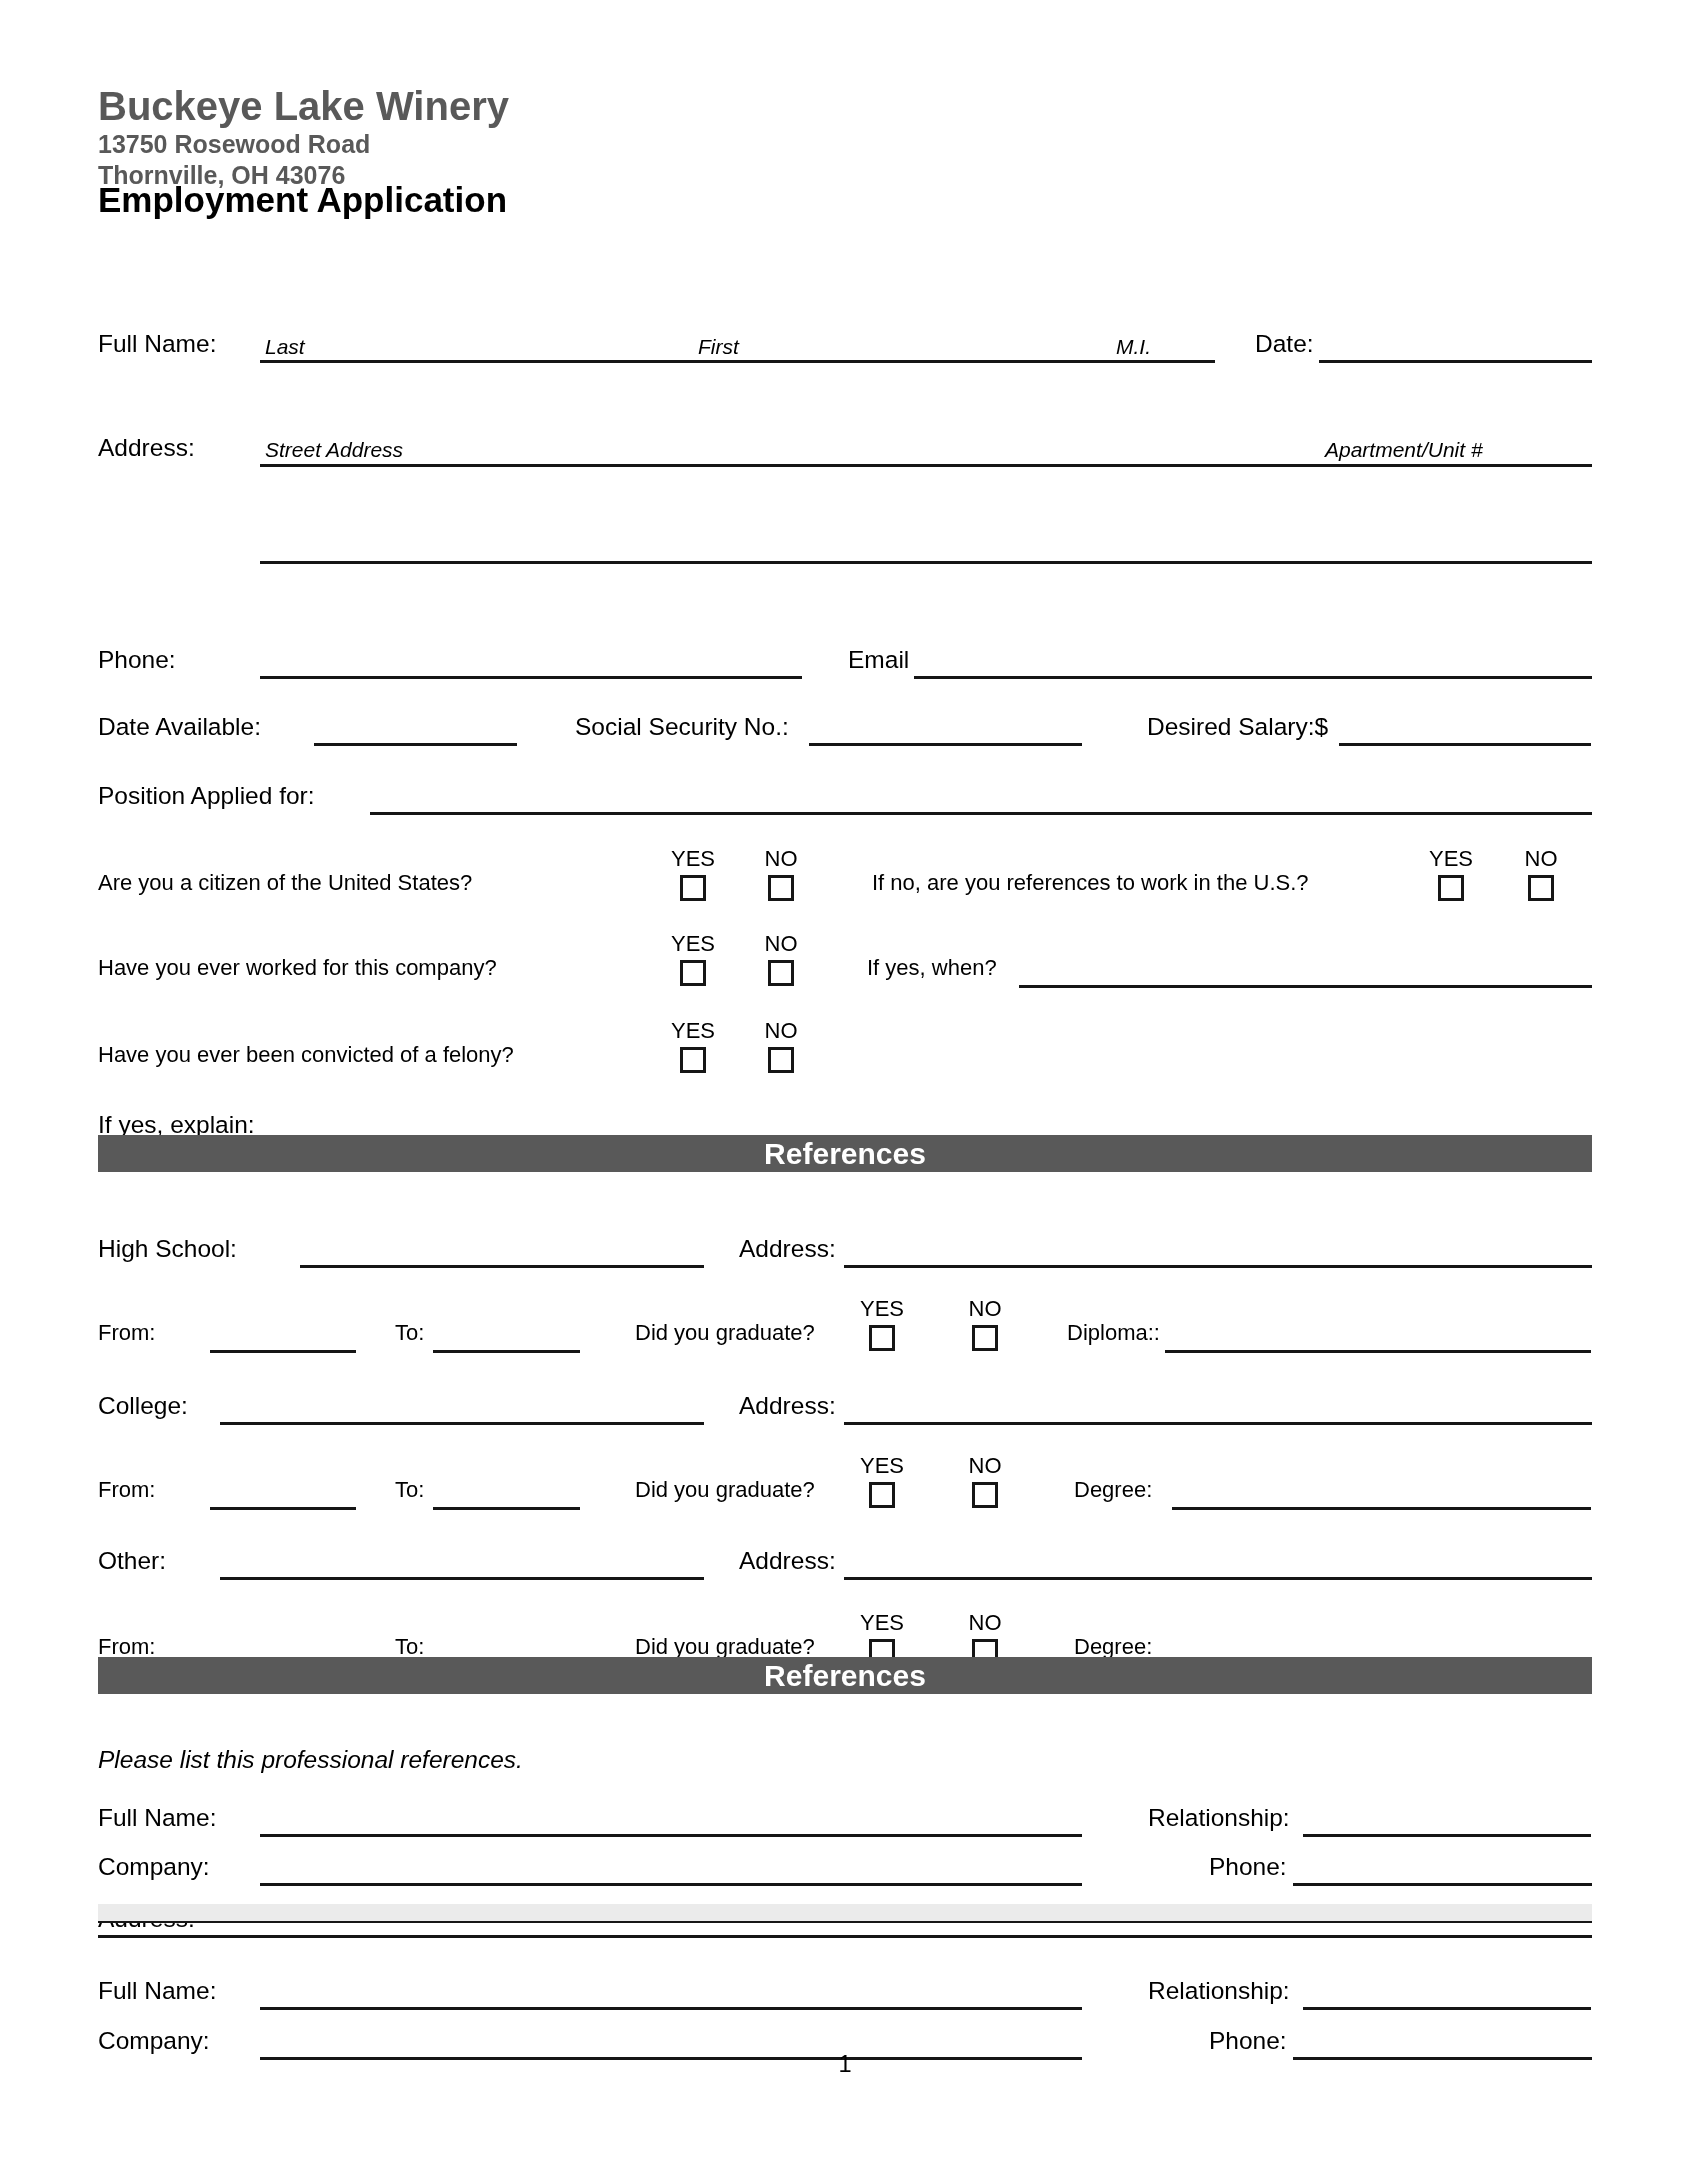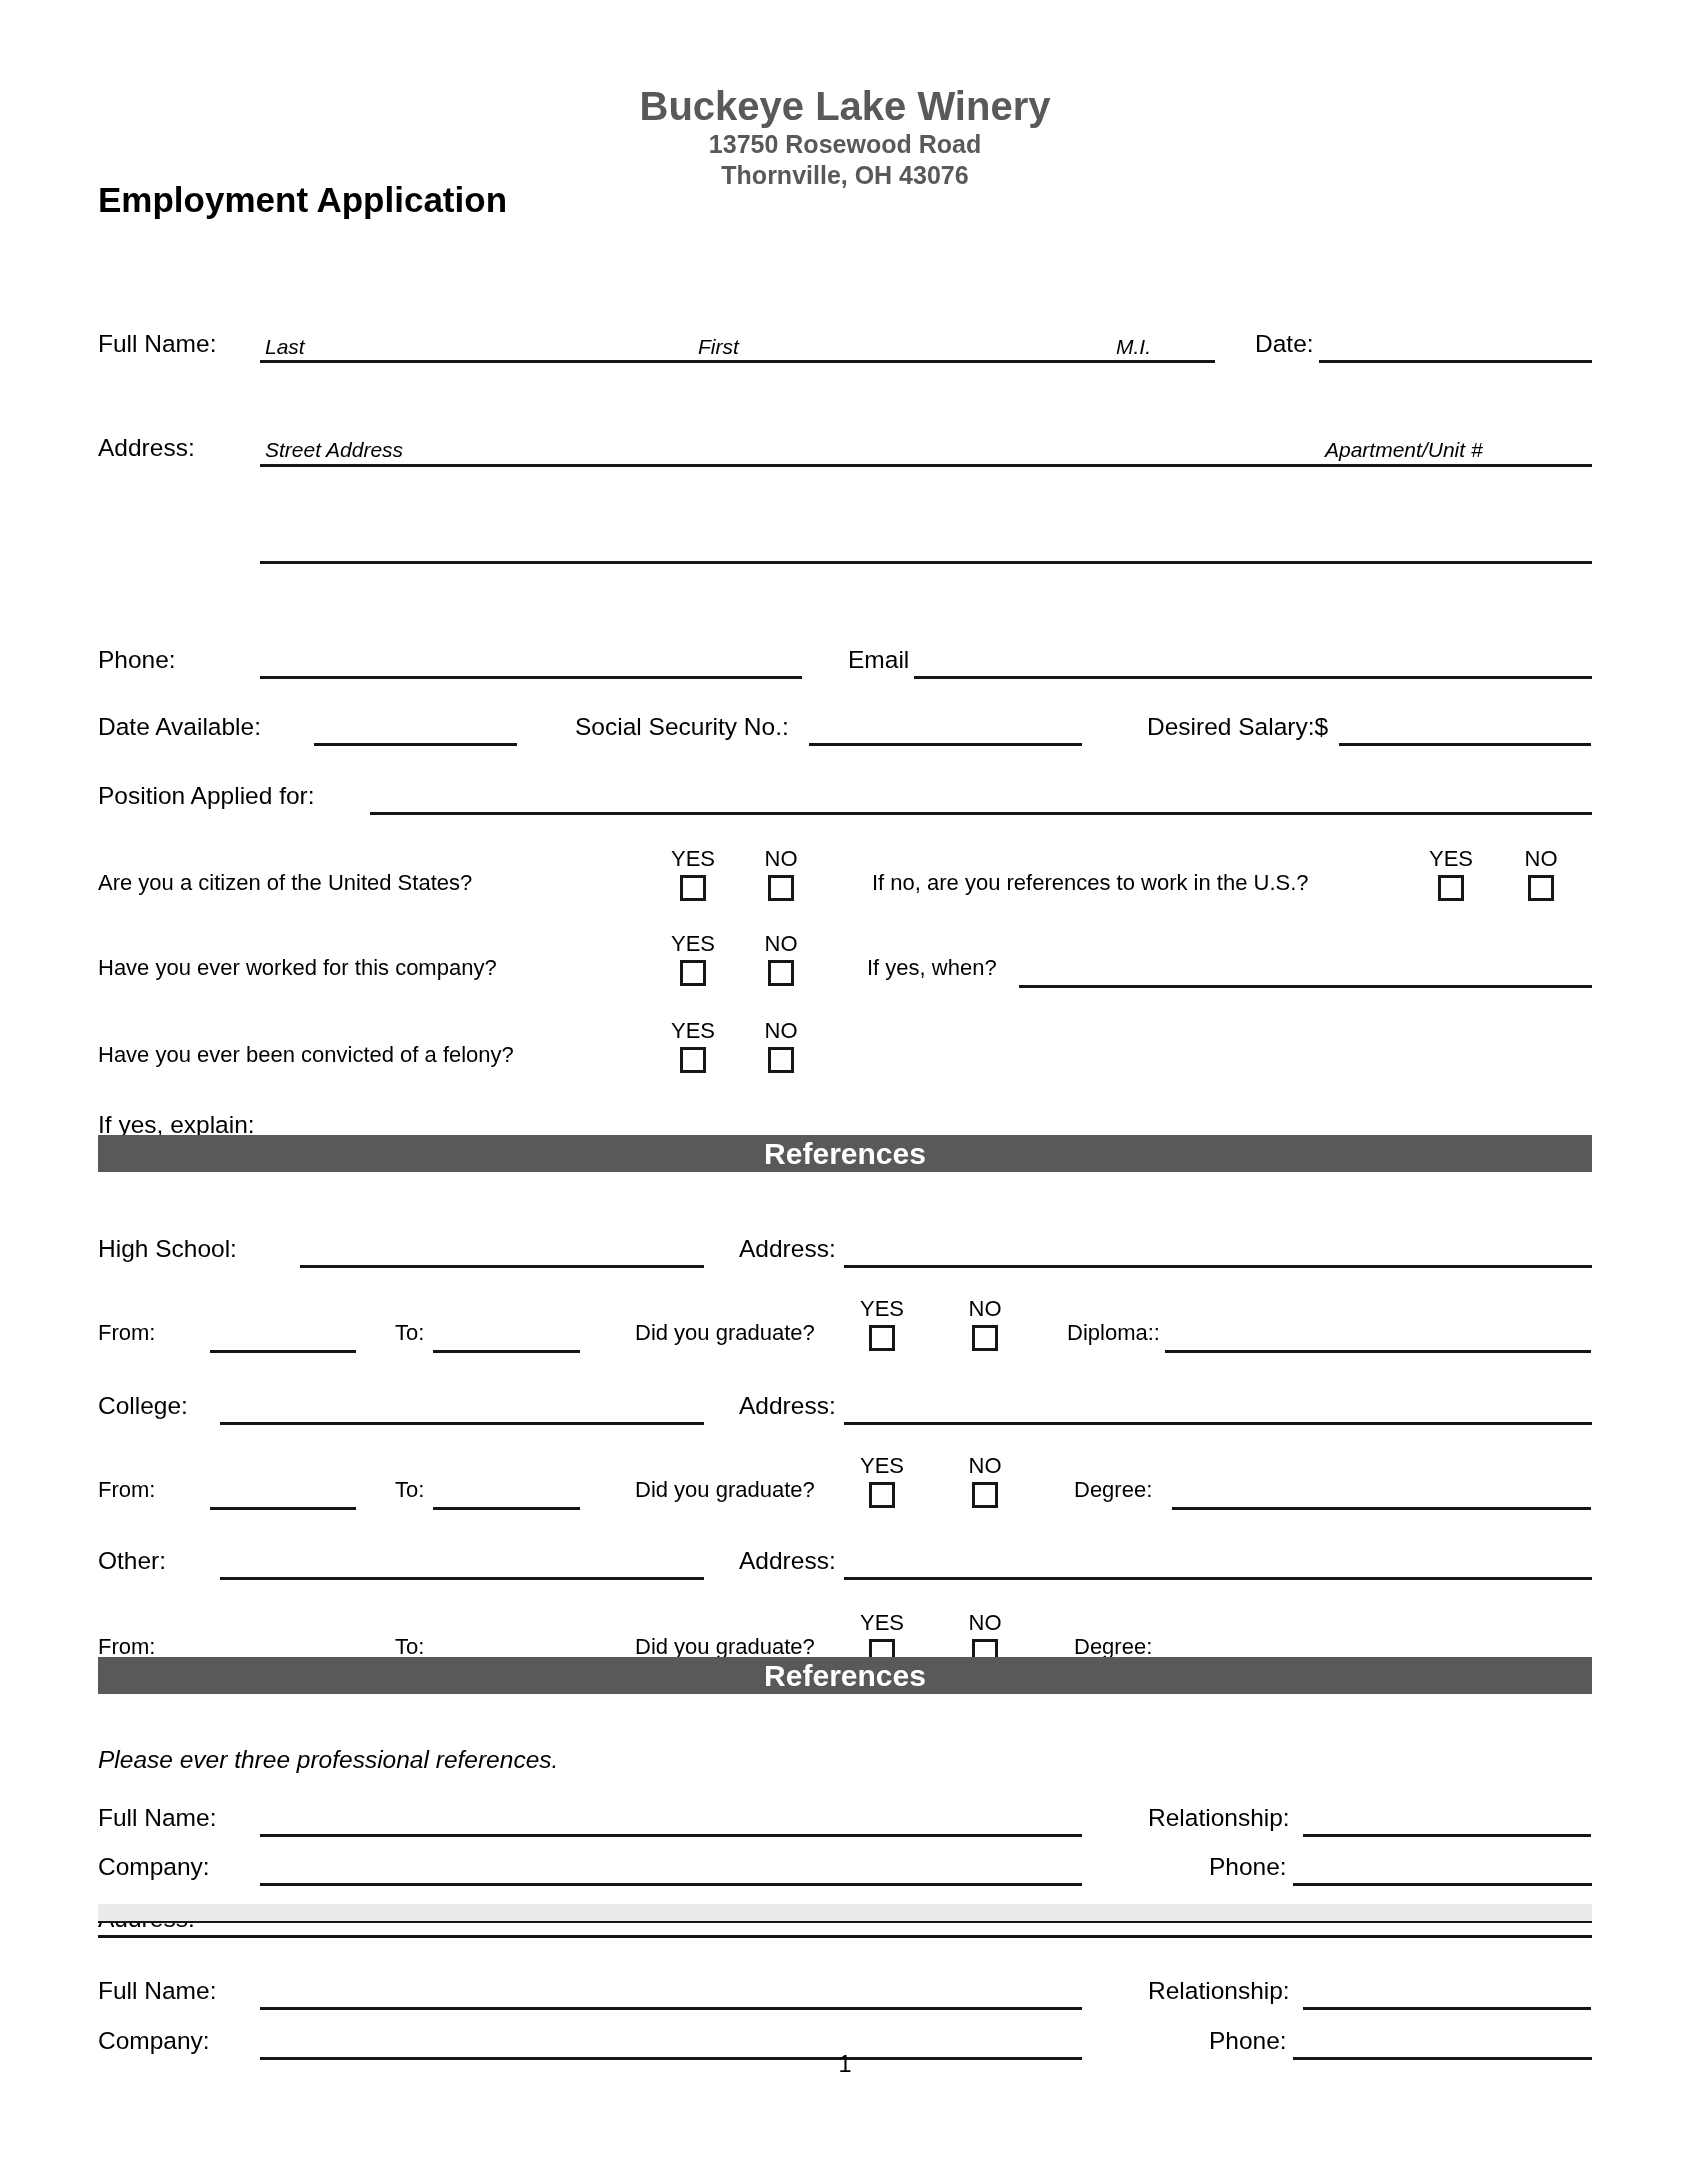--- a/index.html
+++ b/index.html
@@ -20,21 +20,21 @@
   .hint { position:absolute; top:0; font-size:21px; font-style:italic; white-space:nowrap; }
   .bar {
     position:absolute; left:98px; width:1494px; height:37px;
     background:#595959; color:#ffffff; font-weight:bold; font-size:30px;
     text-align:center; line-height:38px;
   }
   .yn { position:absolute; bottom:1.7px; width:52px; text-align:center; }
   .yn-l { font-size:22px; line-height:23px; margin-bottom:5.2px; }
   .cb { width:20px; height:20px; border:3.5px solid #161616; margin:0 auto; background:#fff; }
   .q { position:absolute; bottom:7px; font-size:22px; white-space:nowrap; }
-  .company-block { position:absolute; left:98px; width:1494px; top:84px; text-align:center; }
+  .company-block { position:absolute; left:98px; width:1494px; top:84px; text-align:left; }
   .company-name { font-size:40px; font-weight:bold; color:#595959; line-height:45px; }
   .company-addr { font-size:25px; font-weight:bold; color:#595959; line-height:31px; }
   .company-ph   { font-size:27px; font-weight:bold; color:#000000; line-height:35px; }
   .app-title { position:absolute; left:98px; top:180px; font-size:35px; font-weight:bold; }
   .band { position:absolute; left:98px; width:1494px; top:1904px; height:16.6px; background:#ebebeb; border-bottom:2.6px solid #161616; }
   .pagenum { position:absolute; left:98px; width:1494px; top:2051px; text-align:center; font-size:23.6px; }
 </style>
 </head>
 <body>
 
@@ -215,21 +215,21 @@
     <div class="yn" style="left:861px">
       <div class="yn-l">NO</div>
       <div class="cb"></div>
     </div>
     <span class="q" style="left:976px">Degree:</span>
     <span class="uline" style="left:1074px;width:419px"></span>
   </div>
 
   <div class="bar" style="top:1657px">References</div>
   <div class="row" style="top:1710px;height:31px">
-    <span style="position:absolute;left:0;top:0;font-size:24.5px;font-style:italic">Please ever three professional references.</span>
+    <span style="position:absolute;left:0;top:0;font-size:24.5px;font-style:italic">Please list this professional references.</span>
   </div>
 
   <div class="row" style="top:1766px;height:35px">
     <span class="ab" style="left:0">Full Name:</span>
     <span class="uline" style="left:162px;width:822px"></span>
     <span class="ab" style="left:1050px">Relationship:</span>
     <span class="uline" style="left:1205px;width:288px"></span>
   </div>
   <div class="row" style="top:1815px;height:35px">
     <span class="ab" style="left:0">Company:</span>

